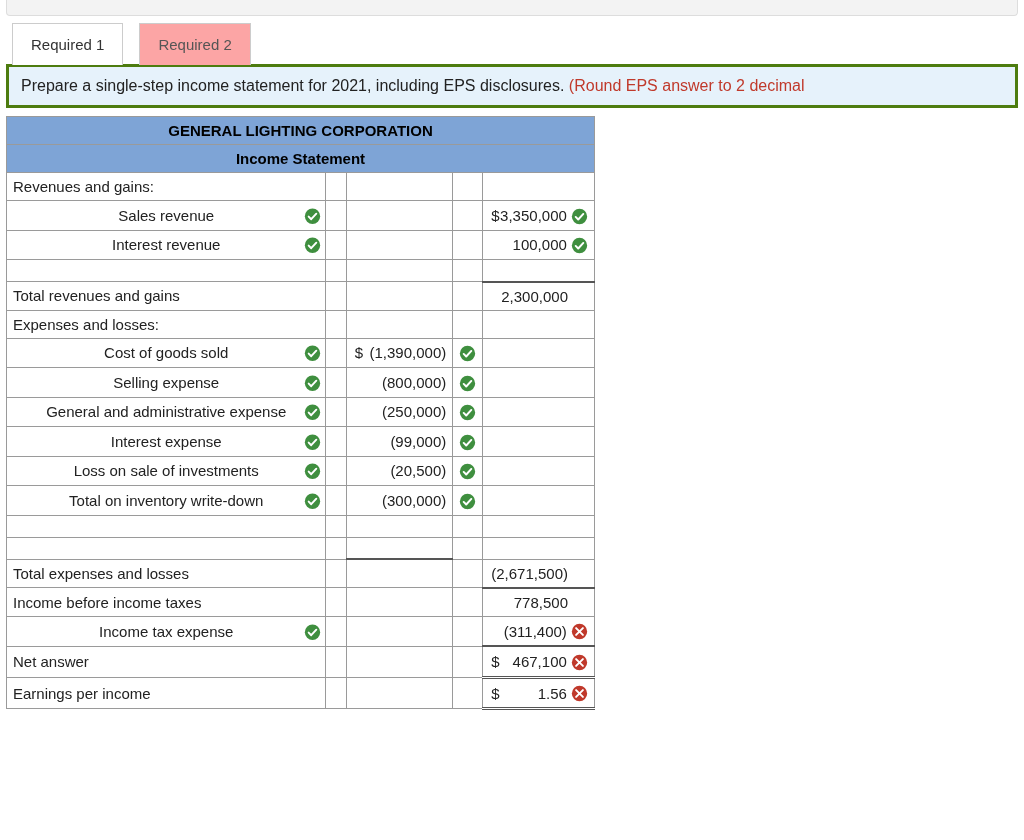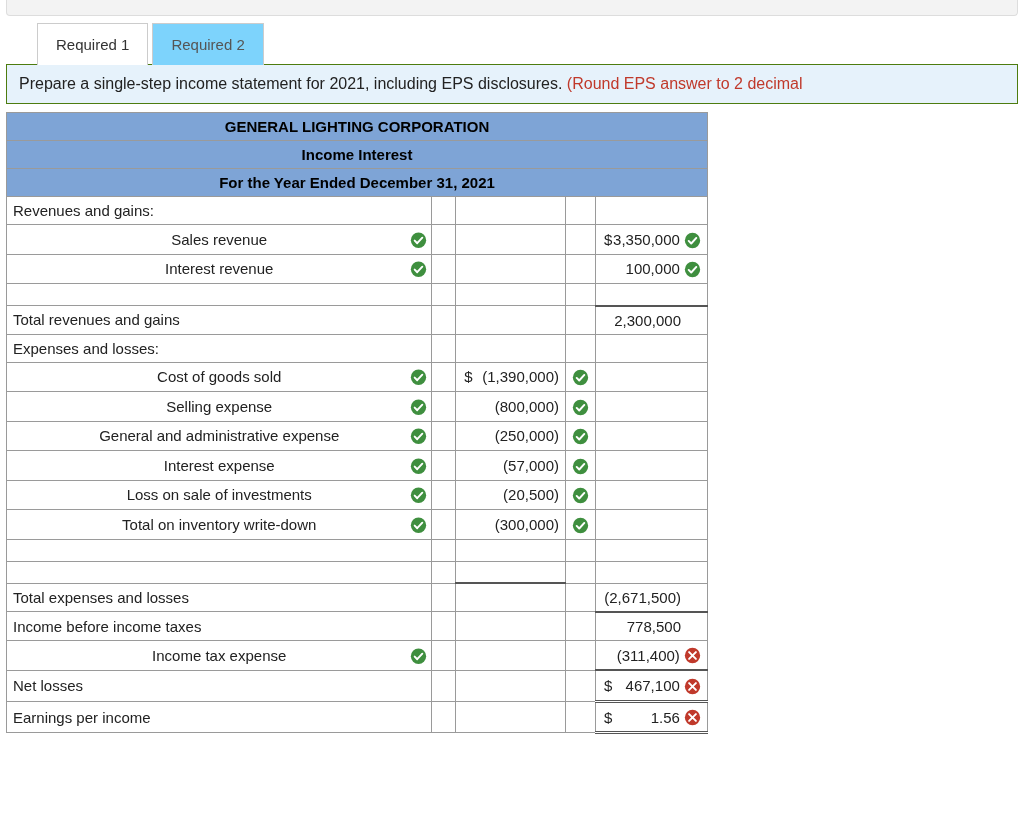--- a/index.html
+++ b/index.html
@@ -15,50 +15,49 @@
     height: 16px;
     background: #f3f3f3;
     border: 1px solid #ddd;
     border-top: none;
     border-radius: 0 0 4px 4px;
     margin: 0 6px 0 6px;
   }
   .tabs {
     display: flex;
     padding: 6px 0 0 12px;
-    gap: 4px;
-    margin-left: 25px;
+    gap: 16px;
   }
   .tab {
     border: 1px solid #ccc;
     background: #fff;
     color: #333;
     padding: 12px 18px;
     border-bottom: none;
     cursor: pointer;
     position: relative;
     top: 1px;
     font-size: 15px;
   }
   .tab.inactive {
-    background: #7dd3fc;
+    background: #fca5a5;
     color: #555;
   }
   .instruction {
     background: #e6f2fb;
-    border: 1px solid #4d7c0f;
+    border: 3px solid #4d7c0f;
     padding: 10px 12px;
     margin: 0 6px;
     font-size: 16px;
   }
   .red-note { color: #c0392b; }
   .sheet {
     margin: 8px 6px 0 6px;
     border-collapse: collapse;
-    width: 702px;
+    width: 589px;
   }
   .sheet td {
     border: 1px solid #9a9a9a;
     padding: 5px 6px;
     height: 22px;
     font-size: 15px;
     vertical-align: middle;
     background: #fff;
   }
   .sheet td.header {
@@ -95,24 +94,21 @@
 <div class="instruction">
   <span>Prepare a single-step income statement for 2021, including EPS disclosures. </span><span class="red-note">(Round EPS answer to 2 decimal</span>
 </div>
 
 <table class="sheet">
   <tbody>
       <tr>
         <td class="header" colspan="5">GENERAL LIGHTING CORPORATION</td>
       </tr>
   <tr>
-        <td class="header" colspan="5">Income Interest</td>
-      </tr>
-  <tr>
-        <td class="header" colspan="5">For the Year Ended December 31, 2021</td>
+        <td class="header" colspan="5">Income Statement</td>
       </tr>
 
   <tr>
     <td class="c1">Revenues and gains:</td>
     <td class="c2 icon-cell"></td>
     <td class="c3"></td>
     <td class="c4 icon-cell"></td>
     <td class="c5"></td>
   </tr>
 
@@ -250,21 +246,21 @@
     <td class="c1 indent1 labelcell">
       <span>Interest expense</span>
       <span class="label-mark"><svg class="mark" viewBox="0 0 20 20">
               <circle cx="10" cy="10" r="9" fill="#3f8f3f"></circle>
               <path d="M5.5 10.5 L8.5 13.5 L14.5 7" stroke="#fff" stroke-width="2.3" fill="none" stroke-linecap="round" stroke-linejoin="round"></path>
             </svg></span>
     </td>
     <td class="c2 icon-cell"></td>
     <td class="c3">
       <div class="valline">
-            <span>(57,000)</span>
+            <span>(99,000)</span>
           </div>
     </td>
     <td class="c4 icon-cell"><svg class="mark" viewBox="0 0 20 20">
             <circle cx="10" cy="10" r="9" fill="#3f8f3f"></circle>
             <path d="M5.5 10.5 L8.5 13.5 L14.5 7" stroke="#fff" stroke-width="2.3" fill="none" stroke-linecap="round" stroke-linejoin="round"></path>
           </svg></td>
     <td class="c5"></td>
   </tr>
 
   <tr>
@@ -361,21 +357,21 @@
     <td class="c4 icon-cell"></td>
     <td class="c5">
       <div class="valline"><span>(311,400)</span>&nbsp;<span><svg class="mark" viewBox="0 0 20 20">
                 <circle cx="10" cy="10" r="9" fill="#c0392b"></circle>
                 <path d="M6 6 L14 14 M14 6 L6 14" stroke="#fff" stroke-width="2.3" stroke-linecap="round"></path>
               </svg></span></div>
     </td>
   </tr>
 
   <tr>
-    <td class="c1">Net losses</td>
+    <td class="c1">Net answer</td>
     <td class="c2 icon-cell"></td>
     <td class="c3"></td>
     <td class="c4 icon-cell"></td>
     <td class="c5 total-top" style="border-bottom:3px double #555;">
       <div class="valline"><span class="cur">$</span><span>467,100</span>&nbsp;<span><svg class="mark" viewBox="0 0 20 20">
                 <circle cx="10" cy="10" r="9" fill="#c0392b"></circle>
                 <path d="M6 6 L14 14 M14 6 L6 14" stroke="#fff" stroke-width="2.3" stroke-linecap="round"></path>
               </svg></span></div>
     </td>
   </tr>

